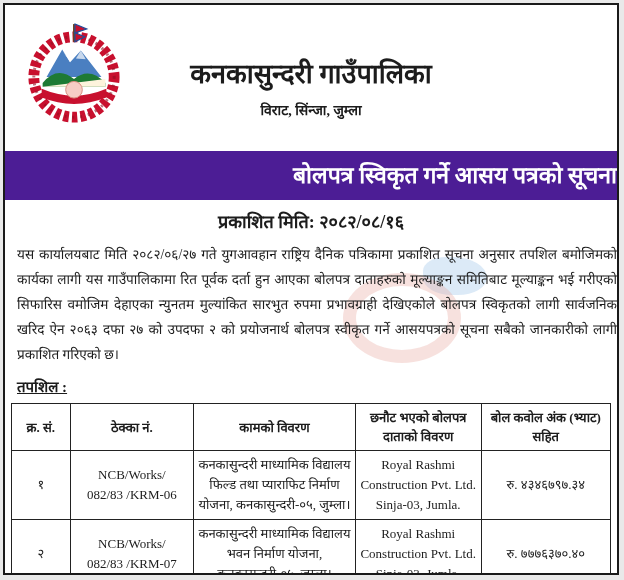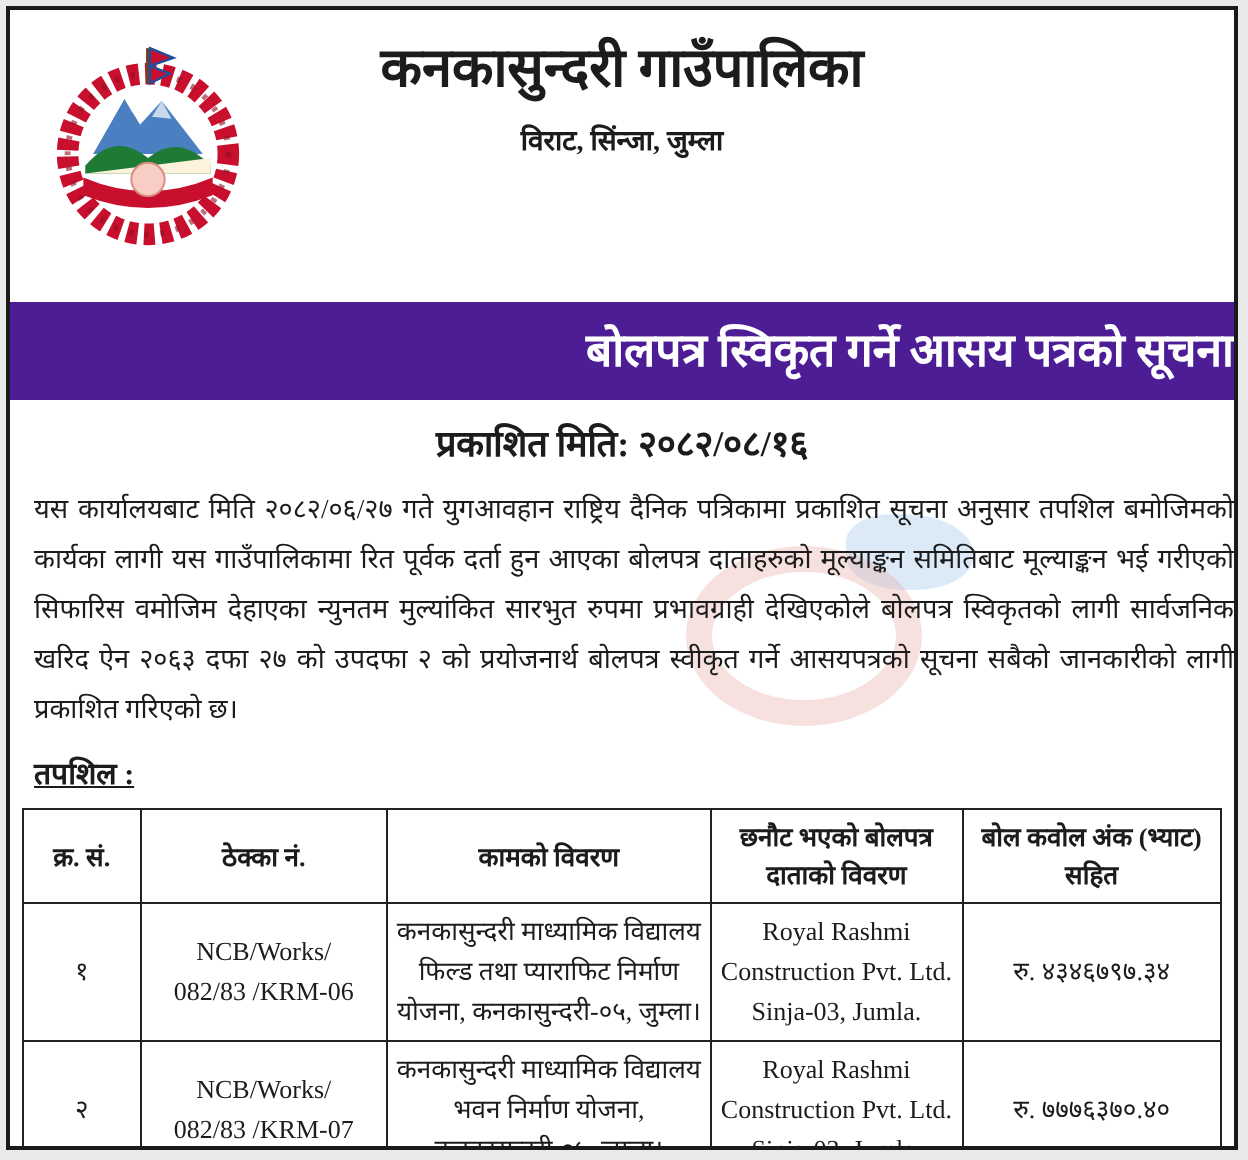--- a/index.html
+++ b/index.html
@@ -8,21 +8,21 @@
     font-family:"Liberation Serif","DejaVu Serif",serif; color:#1c1c1c;
   }
   .page {
     position:absolute; left:3px; top:3px; width:616px; height:572px;
     box-sizing:border-box; border:2px solid #1a1a1a; background:#ffffff; overflow:hidden;
   }
   
   .header { position:relative; height:146px; }
   .emblem { position:absolute; left:20px; top:14px; width:98px; height:116px; }
   .titles { text-align:center; padding-top:12px; }
-  .title-1 { font-size:27px; font-weight:bold; line-height:34px; }
+  .title-1 { font-size:27px; font-weight:bold; line-height:34px;margin-top:40px; }
   .title-2 { font-size:32px; font-weight:bold; line-height:40px; margin-top:4px; }
   .address { font-size:14px; font-weight:bold; margin-top:9px; }
   
   .banner {
     background:#4c1d95; color:#ffffff; text-align:right;
     font-size:23px; font-weight:bold; padding:7px 0 10px 0;
   }
   .published { text-align:center; font-weight:bold; font-size:18px; margin-top:9px; }
   
   .watermark { position:absolute; left:0; top:0; width:100%; height:100%; pointer-events:none; }

